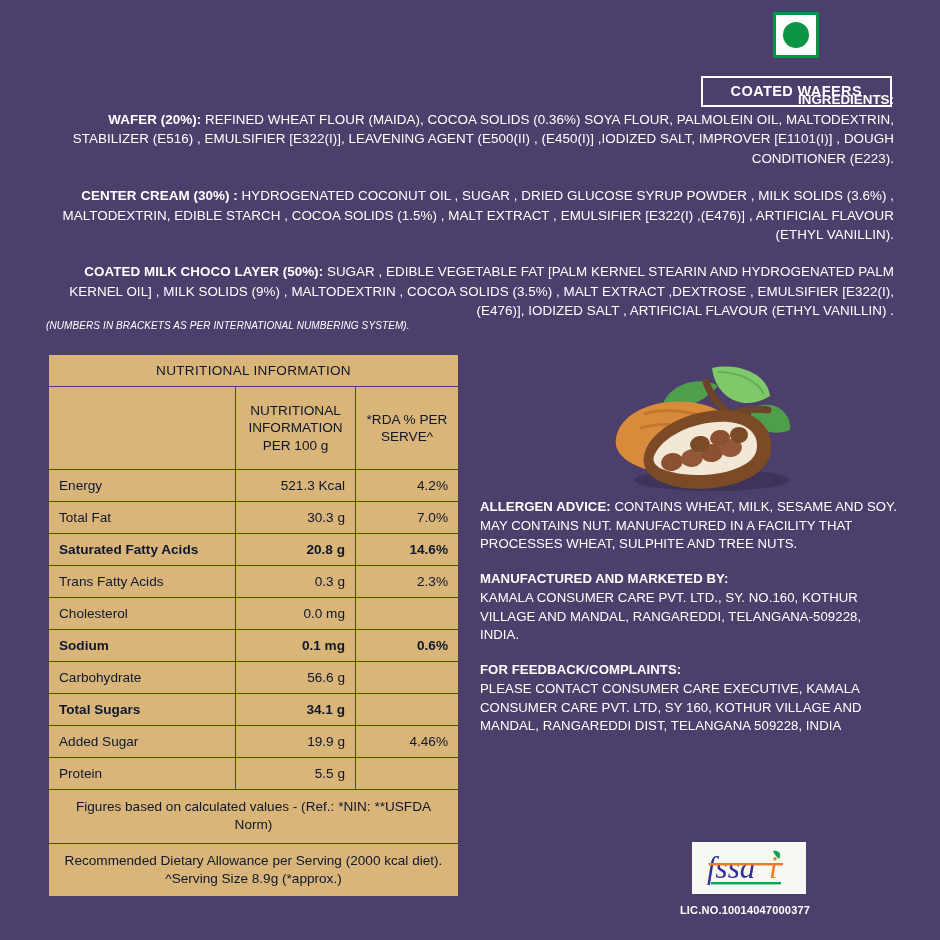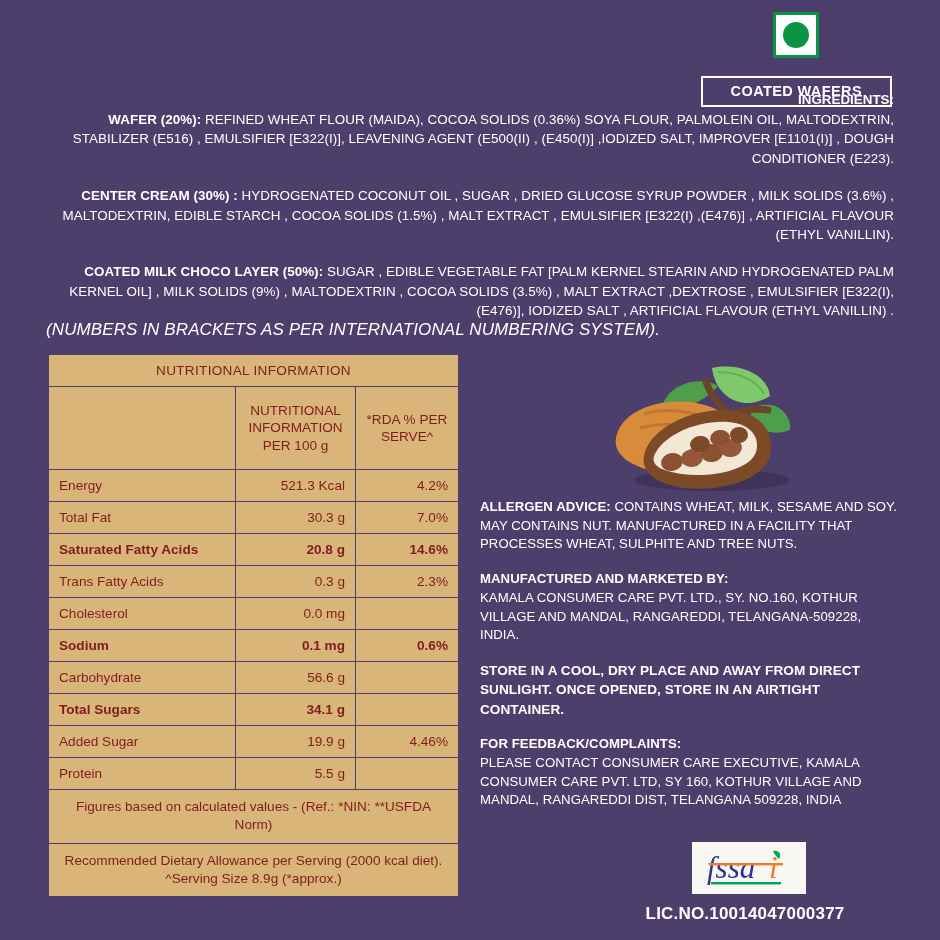--- a/index.html
+++ b/index.html
@@ -71,38 +71,38 @@
   }
   #ing-title {
     font-size: 13.4px;
     font-weight: bold;
     line-height: 1.47;
   }
   #numbering-note {
     position: absolute;
     left: 46px;
     top: 320px;
-    font-size: 17px;
+    font-size: 10px;
     font-style: italic;
     letter-spacing: 0.1px;
   }
 
   
   #nutrition-table {
     position: absolute;
     left: 48px;
     top: 354px;
     width: 410px;
     border-collapse: collapse;
     background: #d9b579;
     table-layout: fixed;
   }
   #nutrition-table td {
     border: 1.6px solid #4d3f6b;
-    color: #7f1d1d;
+    color: #0f172a;
     font-size: 13.6px;
     padding: 8px 10px;
     vertical-align: middle;
   }
   td.cap-title {
     text-align: center;
     font-size: 16px;
     letter-spacing: 0.3px;
     padding: 9px 6px;
   }
@@ -166,21 +166,21 @@
     background: #f7f7f4;
     width: 114px;
     height: 52px;
     display: flex;
     align-items: center;
     justify-content: center;
     margin-left: 8px;
   }
   #fssai-license {
     margin-top: 10px;
-    font-size: 17px;
+    font-size: 11px;
     font-weight: bold;
     letter-spacing: 0.2px;
   }
 </style>
 </head>
 <body>
 
 <div id="veg-block">
   <div id="veg-mark">
     <div id="veg-dot"></div>
@@ -310,21 +310,20 @@
 <div id="right-info">
   <div class="info-block">
     <span class="info-head">ALLERGEN ADVICE:</span><span> CONTAINS WHEAT, MILK, SESAME AND SOY. MAY CONTAINS NUT. MANUFACTURED IN A FACILITY THAT PROCESSES WHEAT, SULPHITE AND TREE NUTS.</span>
   </div>
 
   <div class="info-block">
     <div class="info-head">MANUFACTURED AND MARKETED BY:</div>
     <div>KAMALA CONSUMER CARE PVT. LTD., SY. NO.160, KOTHUR VILLAGE AND MANDAL, RANGAREDDI, TELANGANA-509228, INDIA.</div>
   </div>
 
-  <div class="info-block allcaps-bold">STORE IN A COOL, DRY PLACE AND AWAY FROM DIRECT SUNLIGHT. ONCE OPENED, STORE IN AN AIRTIGHT CONTAINER.</div>
 
   <div class="info-block">
     <div class="info-head">FOR FEEDBACK/COMPLAINTS:</div>
     <div>PLEASE CONTACT CONSUMER CARE EXECUTIVE, KAMALA CONSUMER CARE PVT. LTD, SY 160, KOTHUR VILLAGE AND MANDAL, RANGAREDDI DIST, TELANGANA 509228, INDIA</div>
   </div>
 </div>
 
 <div id="fssai-block">
   <div id="fssai-logo">
     <svg width="100" height="46" viewBox="0 0 100 46">

